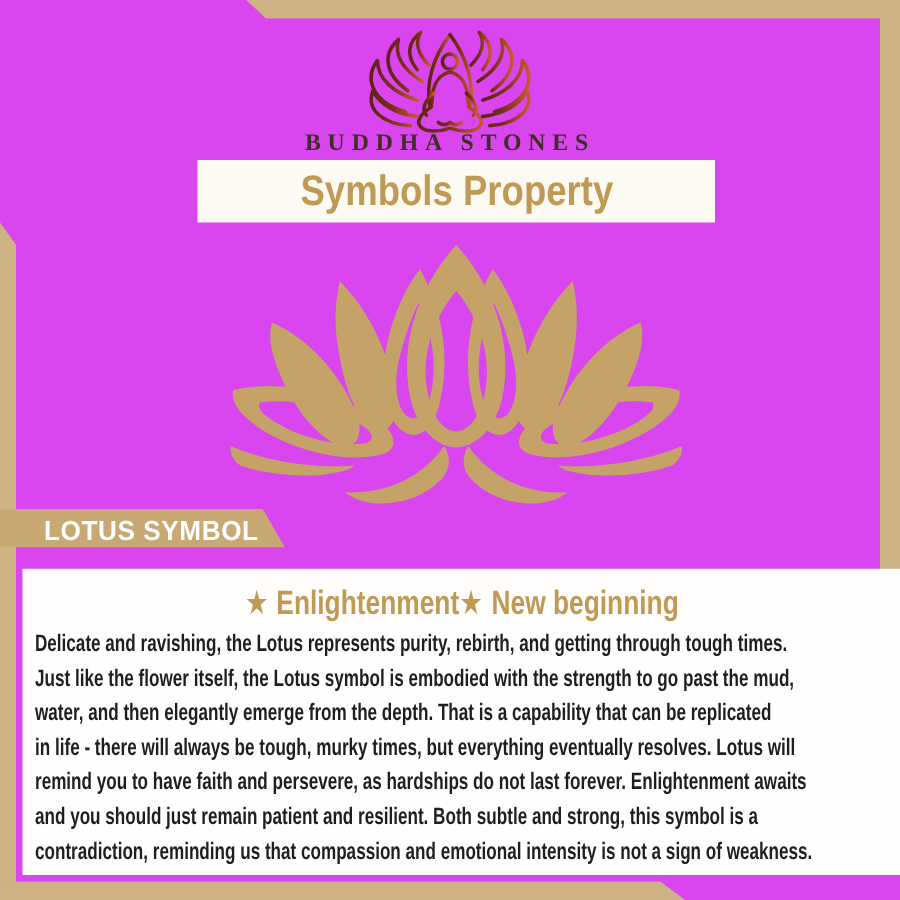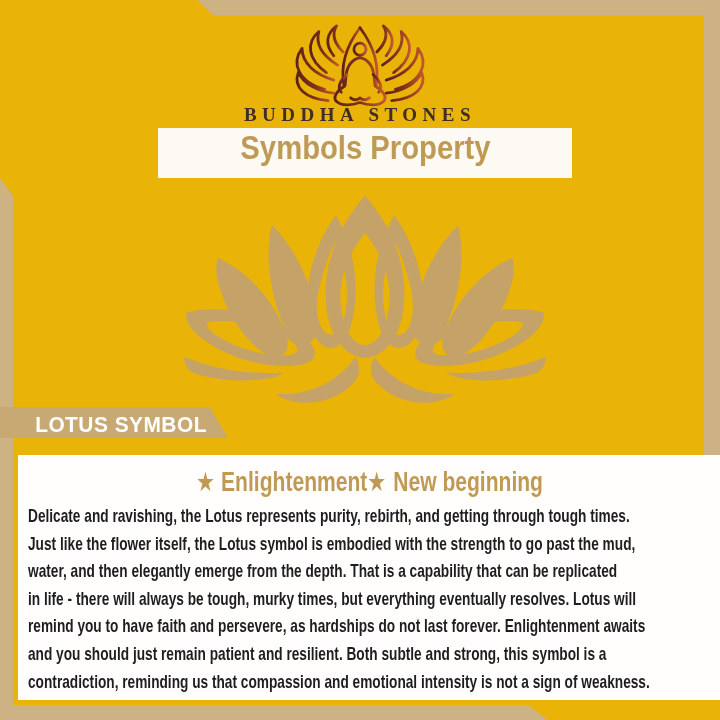--- a/index.html
+++ b/index.html
@@ -1,18 +1,18 @@
 <!DOCTYPE html>
 <html><head>
 <meta charset="utf-8">
 <style>
   html,body{margin:0;padding:0;}
   .stage{
     position:relative;width:720px;height:720px;overflow:hidden;
-    background:#eab308;
+    background:#d946ef;
     font-family:"Liberation Sans",sans-serif;
   }
   
   .deco{position:absolute;background:#cdb283;}
   .deco-top{left:197px;top:0;width:523px;height:15px;
     clip-path:polygon(0 0,100% 0,100% 100%,16px 100%);}
   .deco-right{left:704px;top:0;width:16px;height:543px;
     clip-path:polygon(0 0,100% 0,100% 100%,0 517px);}
   .deco-left{left:0;top:178px;width:13px;height:542px;
     clip-path:polygon(0 0,100% 18px,100% 100%,0 100%);}
@@ -22,21 +22,21 @@
   .logo-wrap{position:absolute;left:0;top:24px;width:720px;text-align:center;}
   .logo-svg{display:inline-block;}
   .brand-name{
     position:absolute;left:0;top:104px;width:720px;text-align:center;
     font-family:"Liberation Serif",serif;font-weight:bold;
     font-size:19px;letter-spacing:5.5px;color:#3f2e28;
   }
   
   .title-band{
     position:absolute;left:158px;top:128px;width:414px;height:50px;
-    background:#fdfaf4;display:flex;justify-content:center;
+    background:#fdfaf4;display:flex;align-items:center;justify-content:center;
   }
   .title-band h1{
     margin:0;font-size:34px;font-weight:bold;color:#bf9a55;
     white-space:nowrap;transform:scaleX(.86);transform-origin:center;
   }
   
   .lotus-wrap{position:absolute;left:179px;top:190px;width:372px;height:228px;}
   
   .ribbon{
     position:absolute;left:0;top:407px;width:228px;height:31px;

